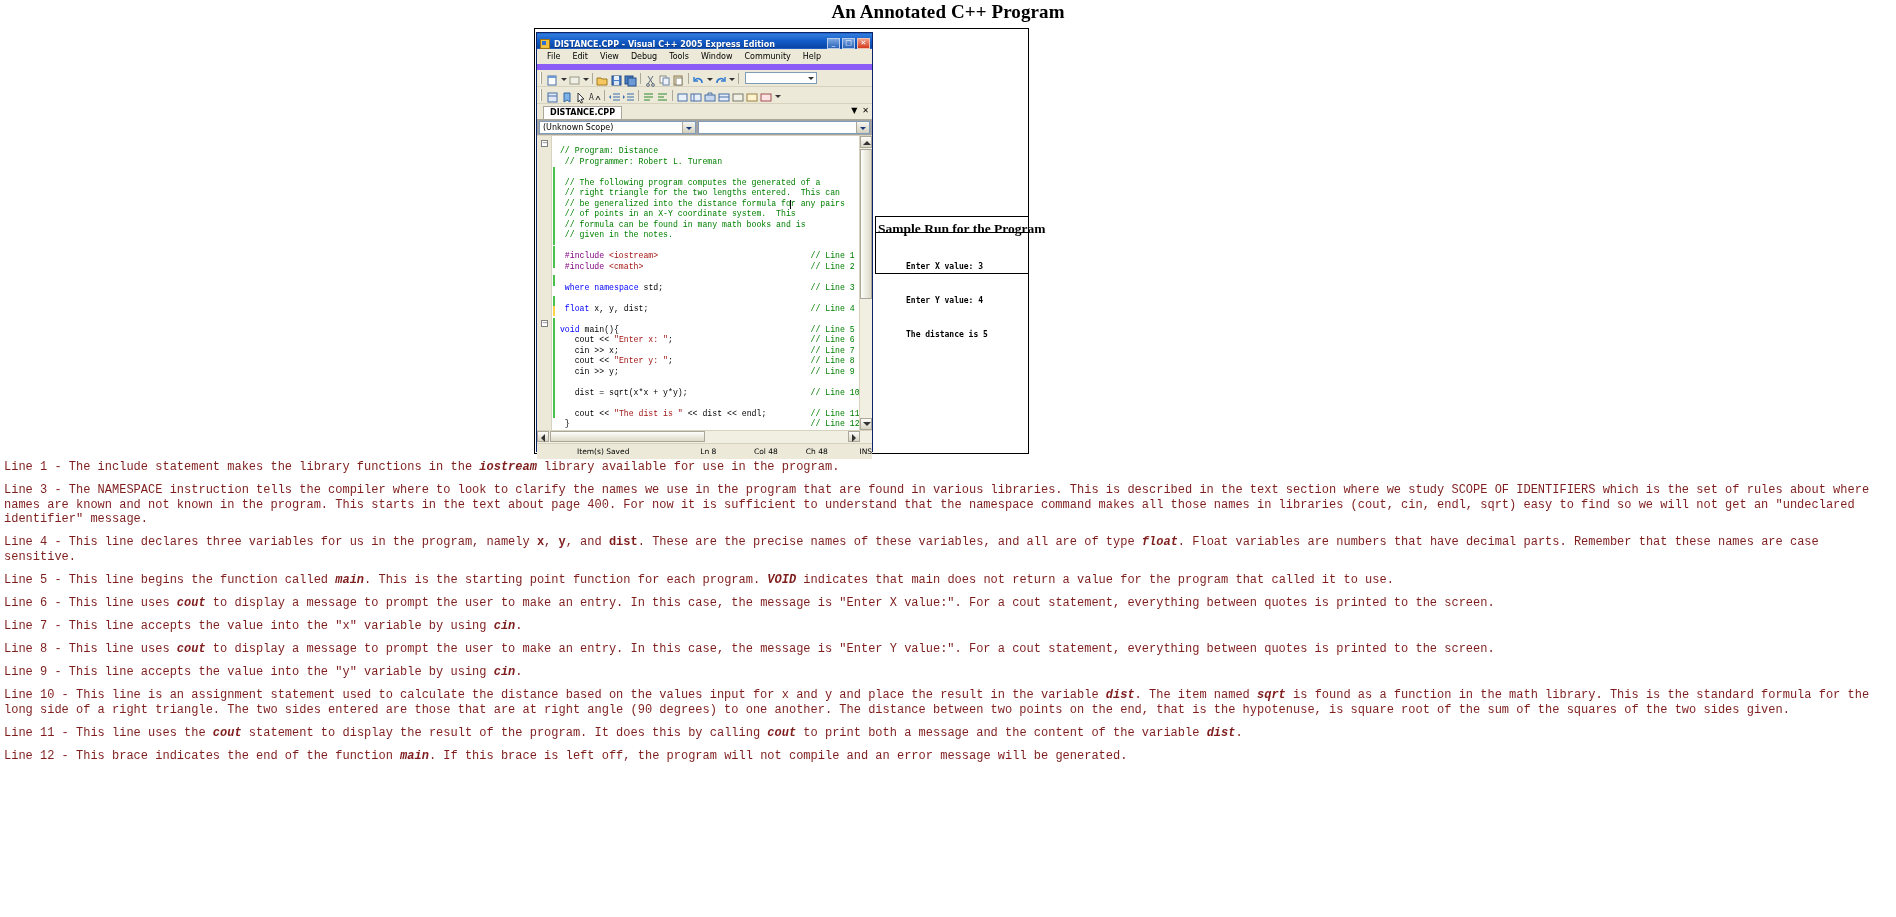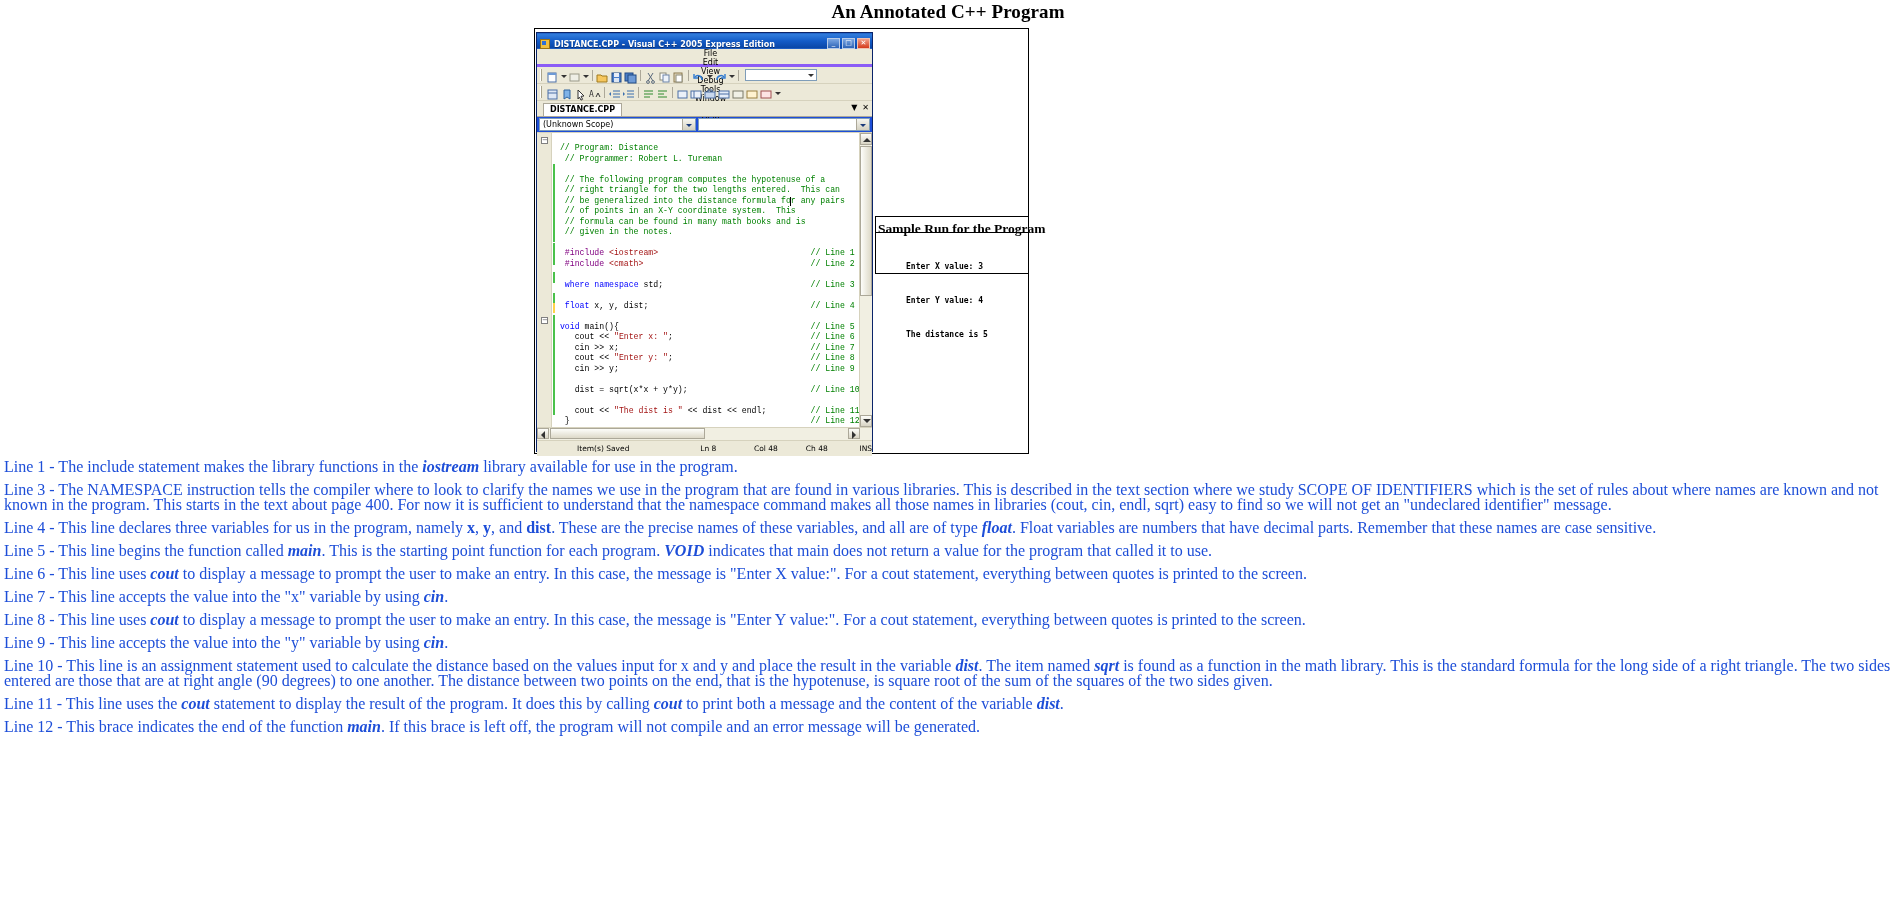--- a/index.html
+++ b/index.html
@@ -106,23 +106,22 @@
   .cap-btn.close {
     background: linear-gradient(180deg,#f2a08a,#d4391b);
     border-color: #f0c0b0;
   }
 
   .vs-menubar {
     height: 15px;
     background: #ece9d8;
     display: flex;
     align-items: center;
-    padding-left: 12px;
-    border-bottom: 3px solid #8b5cf6;
-    flex-direction: column;
+    padding-left: 4px;
+    border-bottom: 6px solid #8b5cf6;
   }
   .vs-menu-item {
     font-size: 8px;
     color: #000;
     padding: 0 6px;
     font-family: "DejaVu Sans", sans-serif;
     white-space: nowrap;
   }
 
   .vs-toolbar {
@@ -212,21 +211,21 @@
     display: flex;
     gap: 5px;
     font-size: 8px;
     color: #000;
     align-items: center;
   }
 
   
   .vs-scopebar {
     height: 15px;
-    background: #1d4ed8;
+    background: #a3a3a3;
     display: flex;
     align-items: center;
     padding: 0 2px;
     gap: 2px;
     border-bottom: 1px solid #d6d2bd;
   }
   .scope-combo {
     height: 13px;
     background: #ffffff;
     border: 1px solid #7f9db9;
@@ -445,24 +444,24 @@
     color: #000;
     margin-top: 24px;
   }
 
   
   .explanations {
     position: absolute;
     left: 4px;
     top: 460px;
     width: 1888px;
-    font-family: Liberation Serif, serif;
-    font-size: 16px;
+    font-family: Liberation Mono, monospace;
+    font-size: 12px;
     line-height: 14.5px;
-    color: #1d4ed8;
+    color: #7f1d1d;
   }
   .exp-line {
     margin: 0 0 8.6px 0;
     text-align: left;
   }
   .exp-line b { font-weight: bold; }
   .exp-line .bi { font-weight: bold; font-style: italic; }
 </style>
 </head>
 <body>
@@ -687,21 +686,21 @@
       <div class="green-bar" style="left:16px; top:31px; height:78px;"></div>
       <div class="green-bar" style="left:16px; top:110px; height:22px;"></div>
       <div class="green-bar" style="left:16px; top:139px; height:11px;"></div>
       <div class="green-bar" style="left:16px; top:160px; height:11px;"></div>
       <div class="green-bar" style="left:16px; top:182px; height:100px;"></div>
       <div class="yellow-bar" style="left:16px; top:170px; height:10px;"></div>
 
       <pre class="code-text" id="code-content"><span class="cmt"> // Program: Distance</span>
 <span class="cmt">  // Programmer: Robert L. Tureman</span>
 
-<span class="cmt">  // The following program computes the hypotenuse of a</span>
+<span class="cmt">  // The following program computes the generated of a</span>
 <span class="cmt">  // right triangle for the two lengths entered.  This can</span>
 <span class="cmt">  // be generalized into the distance formula for any pairs</span>
 <span class="cmt">  // of points in an X-Y coordinate system.  This</span>
 <span class="cmt">  // formula can be found in many math books and is</span>
 <span class="cmt">  // given in the notes.</span>
 
 <span class="pre">  #include </span><span class="str">&lt;iostream&gt;</span>                               <span class="cmt">// Line 1</span>
 <span class="pre">  #include </span><span class="str">&lt;cmath&gt;</span>                                  <span class="cmt">// Line 2</span>
 
   <span class="kw">where</span> <span class="kw">namespace</span> std;                              <span class="cmt">// Line 3</span>

